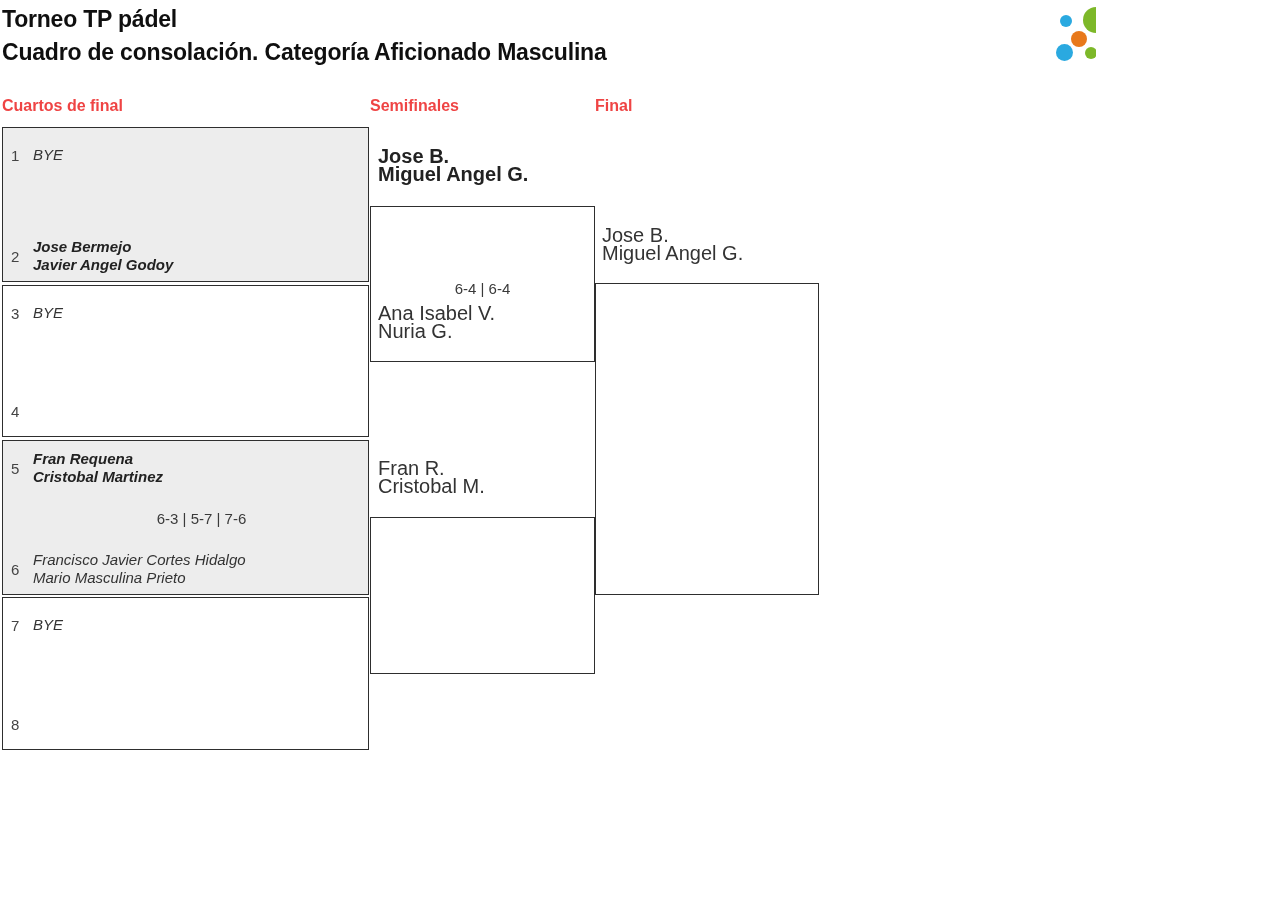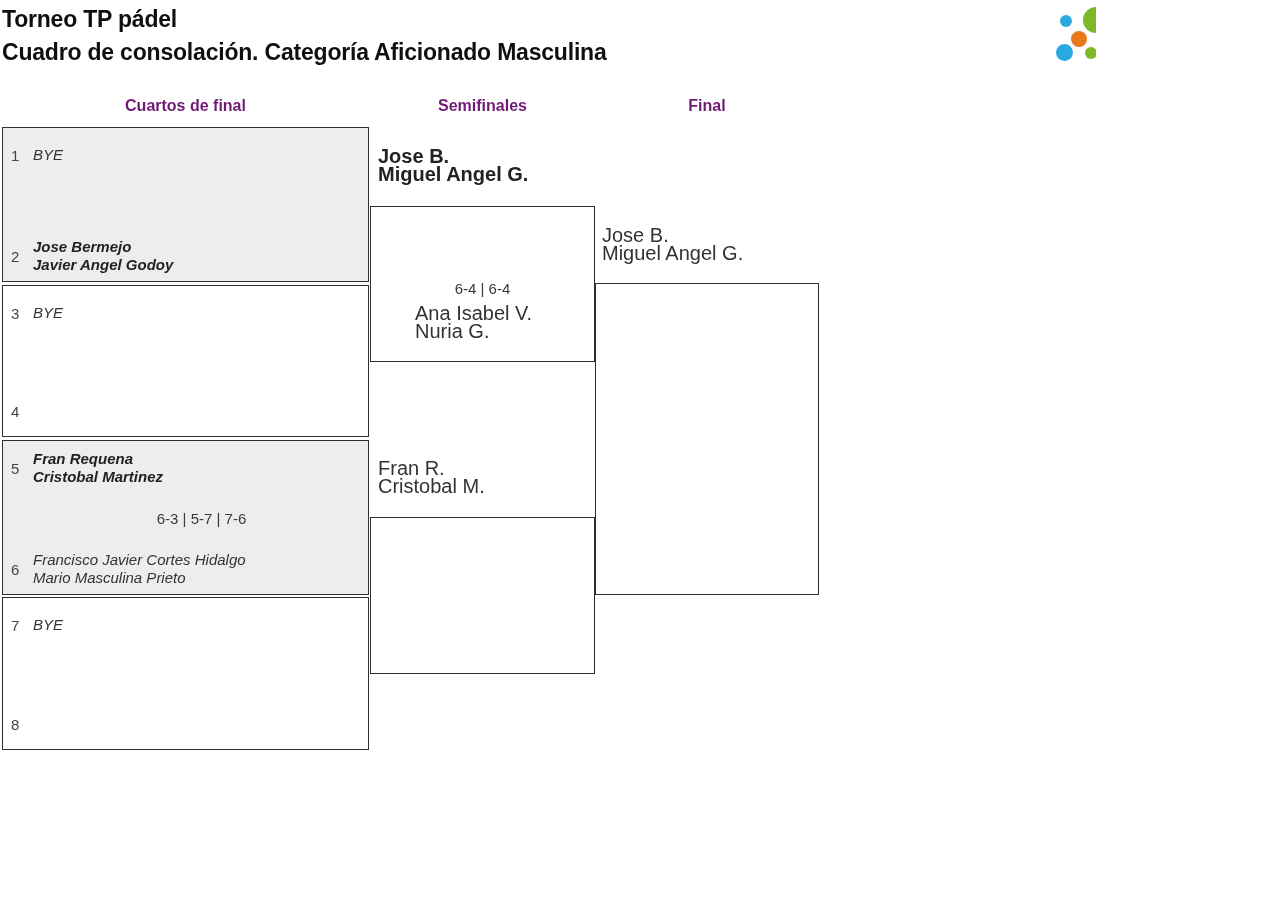--- a/index.html
+++ b/index.html
@@ -9,21 +9,21 @@
   
   .title { position: absolute; left: 2px; top: 3px; font-size: 23px; line-height: 33px; font-weight: 700; color: #0f0f0f; letter-spacing: -0.2px; }
   .title .tline { display: block; white-space: nowrap; }
 
   
   .logo { position: absolute; left: 1050px; top: 0; width: 230px; height: 72px; cursor: pointer; }
   .dot { position: absolute; border-radius: 50%; }
   .logo-text { position: absolute; left: 58px; top: 4px; font-size: 52px; line-height: 60px; font-weight: 800; letter-spacing: -2px; }
 
   
-  .round-header { position: absolute; top: 97px; height: 20px; text-align: center; font-size: 16px; font-weight: 700; color: #701a75; }
+  .round-header { position: absolute; top: 97px; height: 20px; text-align: left; font-size: 16px; font-weight: 700; color: #ef4444; }
 
   
   .mbox { position: absolute; box-sizing: border-box; border: 1px solid #2e2e2e; background: transparent; }
   .mbox.grey { background: #ededed; }
 
   .team { position: absolute; left: 0; right: 0; display: flex; align-items: center; padding-left: 8px; }
   .team.top { top: 7px; height: 40px; }
   .team.bottom { bottom: 5px; height: 40px; }
   .seed { flex: none; width: 14px; margin-right: 8px; font-size: 15px; color: #444; }
   .names { font-size: 15px; line-height: 18px; color: #333; font-style: italic; }
@@ -132,21 +132,21 @@
       </span>
     </div>
   </div>
 
   <div class="mbox" style="left:370px; top:206px; width:225px; height:156px;"></div>
   <div class="advname bold" style="left:378px; top:147px;">
     <span class="nline">Jose B.</span>
     <span class="nline">Miguel Angel G.</span>
   </div>
   <div class="score-abs" style="left:370px; top:236px; width:225px;">6-4 | 6-4</div>
-  <div class="advname" style="left:378px; top:304px;margin-left:37px;">
+  <div class="advname" style="left:378px; top:304px;">
     <span class="nline">Ana Isabel V.</span>
     <span class="nline">Nuria G.</span>
   </div>
 
   <div class="mbox" style="left:370px; top:517px; width:225px; height:157px;"></div>
   <div class="advname" style="left:378px; top:459px;">
     <span class="nline">Fran R.</span>
     <span class="nline">Cristobal M.</span>
   </div>
 

